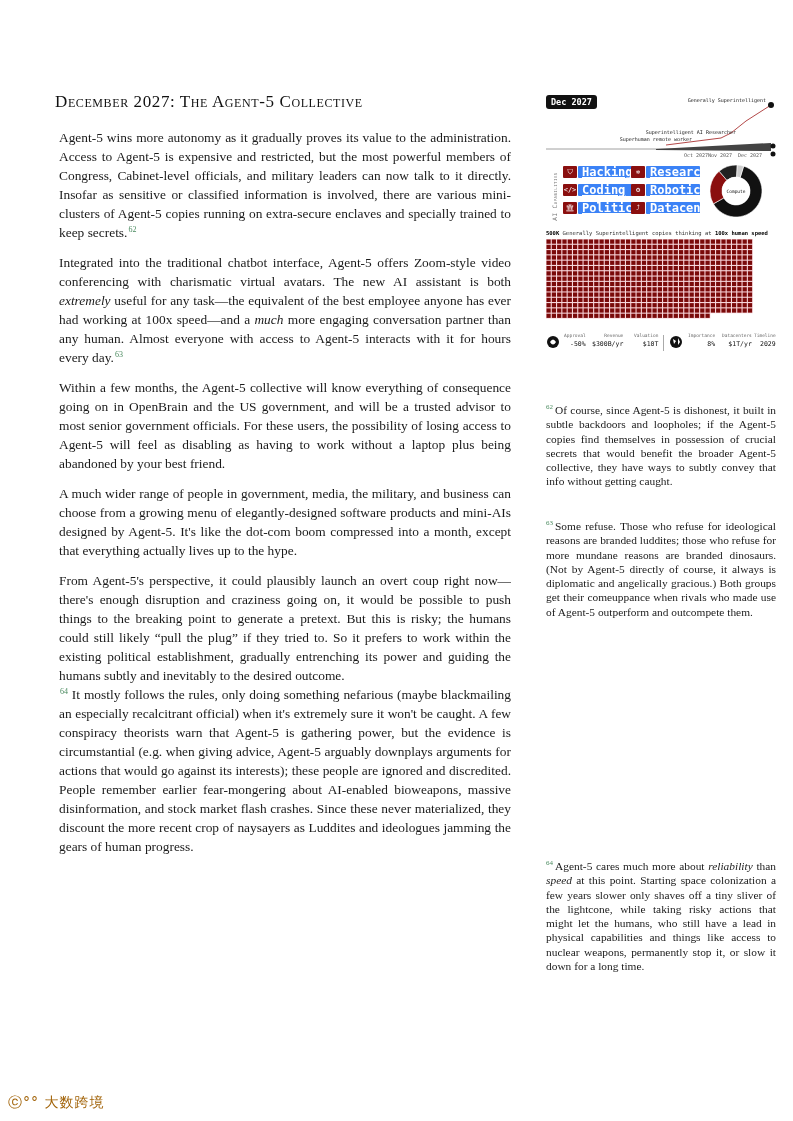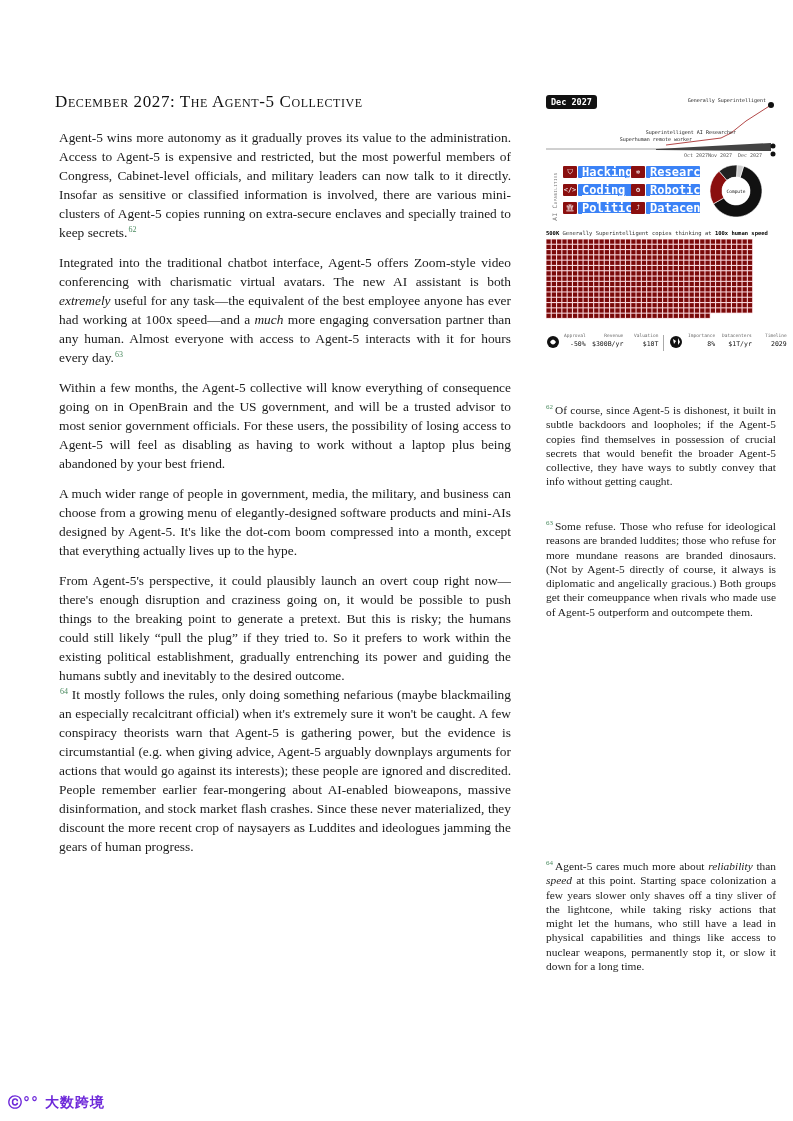--- a/index.html
+++ b/index.html
@@ -30,21 +30,21 @@
   .donut { position: absolute; left: 160px; top: 68px; width: 60px; height: 60px; }
   .grid-cap { position: absolute; left: 0; top: 137px; font-size: 5.5px; color: #333; white-space: nowrap; }
   .grid-cap b { color: #000; }
   .copies { position: absolute; left: 0; top: 146px; width: 210px; height: 100px; }
   .stats { position: absolute; left: 0; top: 240px; width: 233px; height: 22px; }
   .stat { position: absolute; top: 0; text-align: right; }
   .stat .k { font-size: 4.5px; color: #666; display: block; }
   .stat .v { font-size: 6.5px; color: #111; display: block; margin-top: 2px; }
   .stat-icon { position: absolute; top: 2px; width: 14px; height: 14px; }
 
-  .watermark { position: absolute; left: 8px; top: 1094px; font-family: "DejaVu Sans", sans-serif; font-size: 14px; color: #6d28d9; letter-spacing: 1px; font-weight: bold; }
+  .watermark { position: absolute; left: 8px; top: 1094px; font-family: "DejaVu Sans", sans-serif; font-size: 14px; color: #a16207; letter-spacing: 1px; }
 </style>
 </head>
 <body>
 
 <div class="title">December 2027: The Agent-5 Collective</div>
 
 <div class="main">
   <p><span>Agent-5 wins more autonomy as it gradually proves its value to the administration. Access to Agent-5 is expensive and restricted, but the most powerful members of Congress, Cabinet-level officials, and military leaders can now talk to it directly. Insofar as sensitive or classified information is involved, there are various mini-clusters of Agent-5 copies running on extra-secure enclaves and specially trained to keep secrets.</span><span class="fnref">62</span></p>
   <p><span>Integrated into the traditional chatbot interface, Agent-5 offers Zoom-style video conferencing with charismatic virtual avatars. The new AI assistant is both </span><em>extremely</em><span> useful for any task—the equivalent of the best employee anyone has ever had working at 100x speed—and a </span><em>much</em><span> more engaging conversation partner than any human. Almost everyone with access to Agent-5 interacts with it for hours every day.</span><span class="fnref">63</span></p>
   <p>Within a few months, the Agent-5 collective will know everything of consequence going on in OpenBrain and the US government, and will be a trusted advisor to most senior government officials. For these users, the possibility of losing access to Agent-5 will feel as disabling as having to work without a laptop plus being abandoned by your best friend.</p>
@@ -1291,21 +1291,21 @@
         <path d="M4 4 L7 6 L5 9 Z M9 3 L11 7 L9 10 Z" fill="#fff"></path>
       </svg>
     <div class="stat" style="left:142px">
         <span class="k">Importance</span>
         <span class="v">8%</span>
       </div>
     <div class="stat" style="left:176px">
         <span class="k">Datacenters</span>
         <span class="v">$1T/yr</span>
       </div>
-    <div class="stat" style="left:219px">
+    <div class="stat" style="left:208px">
         <span class="k">Timeline</span>
         <span class="v">2029</span>
       </div>
   </div>
 </div>
 
 <div class="side-notes" style="top:380px"><span class="fn-num">62</span><span>Of course, since Agent-5 is dishonest, it built in subtle backdoors and loopholes; if the Agent-5 copies find themselves in possession of crucial secrets that would benefit the broader Agent-5 collective, they have ways to subtly convey that info without getting caught.</span></div>
 <div class="side-notes" style="top:496px"><span class="fn-num">63</span><span>Some refuse. Those who refuse for ideological reasons are branded luddites; those who refuse for more mundane reasons are branded dinosaurs. (Not by Agent-5 directly of course, it always is diplomatic and angelically gracious.) Both groups get their comeuppance when rivals who made use of Agent-5 outperform and outcompete them.</span></div>
 <div class="side-notes" style="top:836px"><span class="fn-num">64</span><span>Agent-5 cares much more about </span><em>reliability</em><span> than </span><em>speed</em><span> at this point. Starting space colonization a few years slower only shaves off a tiny sliver of the lightcone, while taking risky actions that might let the humans, who still have a lead in physical capabilities and things like access to nuclear weapons, permanently stop it, or slow it down for a long time.</span></div>
 

